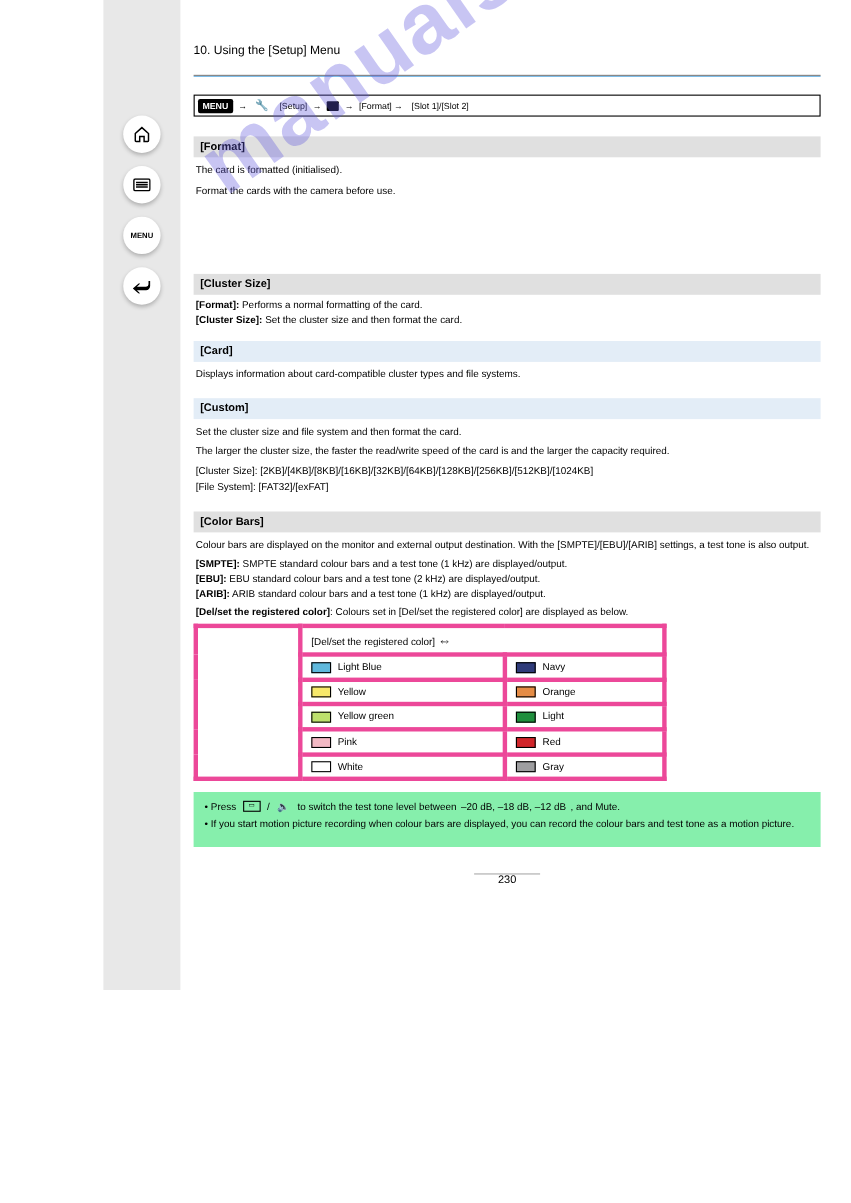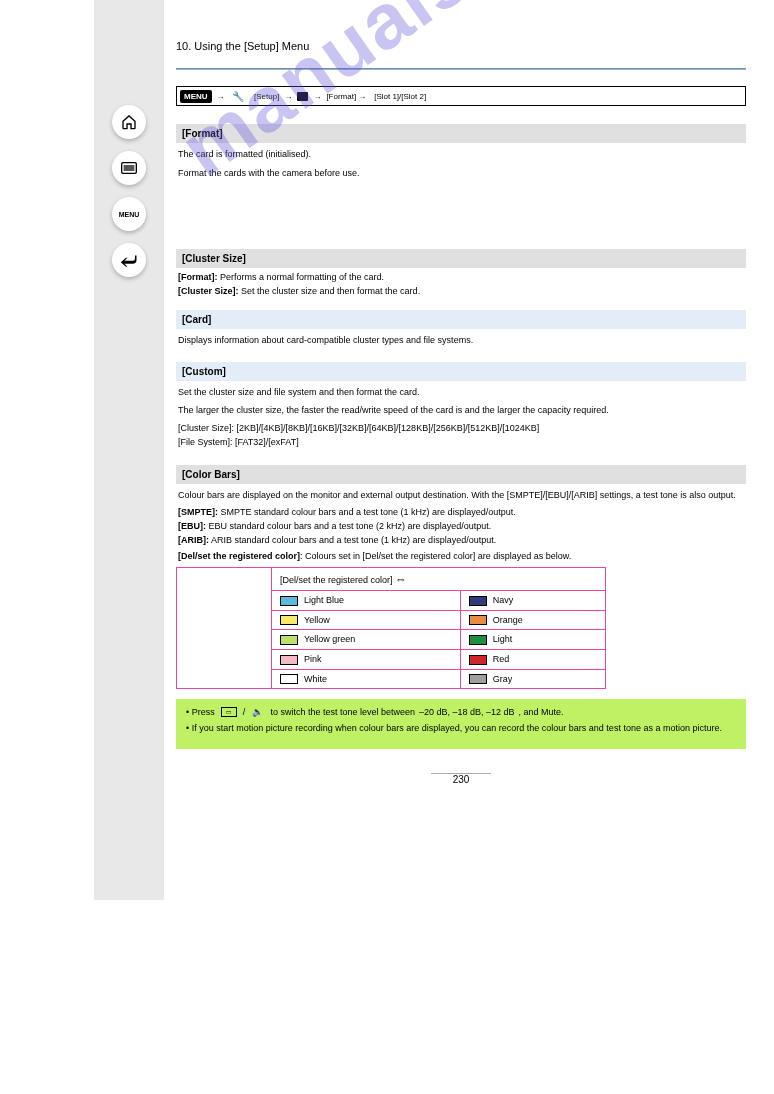--- a/index.html
+++ b/index.html
@@ -21,36 +21,36 @@
 .opt-card{font-size:8px;margin-left:6px}
 
 .grayhdr{background:#e0e0e0;height:19px;display:flex;align-items:center;padding:0 6px;font-size:10px;font-weight:bold;margin-top:18px}
 .lightbluehdr{background:#e3edf7;height:19px;display:flex;align-items:center;padding:0 6px;font-size:10px;font-weight:bold;margin-top:14px}
 .desc{font-size:9px;line-height:1.5;margin:5px 2px}
 .sublist{font-size:9px;margin:4px 2px 2px 2px}
 .sublist b{font-weight:bold}
 .cell-del{font-size:9px;margin-top:6px}
 
 .colortable{border:1px solid #000;border-collapse:collapse;margin-top:6px;width:430px;font-size:9px}
-.colortable td,.colortable th{border:1px solid #ec4899;padding:4px 8px;text-align:left;vertical-align:middle}
+.colortable td,.colortable th{border:4px solid #ec4899;padding:4px 8px;text-align:left;vertical-align:middle}
 .colortable th{font-weight:normal}
 .thmain{text-align:center}
 .swatch{display:inline-block;width:18px;height:10px;border:1px solid #000;margin-right:6px;vertical-align:middle}
 .c-lblue{background:#5fb9dd}
 .c-yellow{background:#f7e96a}
 .c-ygreen{background:#bde06c}
 .c-pink{background:#f3b9c4}
 .c-white{background:#fff}
 .c-navy{background:#2f3b7a}
 .c-orange{background:#e58c45}
 .c-green{background:#1f8f3d}
 .c-red{background:#d0252a}
 .c-gray{background:#9e9ea0}
 
-.bluebox{background:#bef264;margin-top:10px;padding:8px 10px 16px 10px;font-size:9px}
+.bluebox{background:#86efac;margin-top:10px;padding:8px 10px 16px 10px;font-size:9px}
 .bluebox .tline{display:flex;align-items:center;gap:4px}
 .toggle{display:inline-block;width:16px;height:10px;border:1px solid #000;font-size:6px;text-align:center;line-height:8px;margin:0 2px}
 .spk{display:inline-block;margin:0 3px}
 
 .pagenum{margin:24px auto 0;width:60px;text-align:center;font-size:10px;border-top:1px solid #aaa}
 .watermark{position:absolute;left:0;top:120px;width:560px;height:560px;pointer-events:none;font-size:78px;font-weight:bold;color:rgba(96,90,220,.35);transform:rotate(-35deg);transform-origin:left top;letter-spacing:2px}
 </style>
 </head>
 <body>
 

